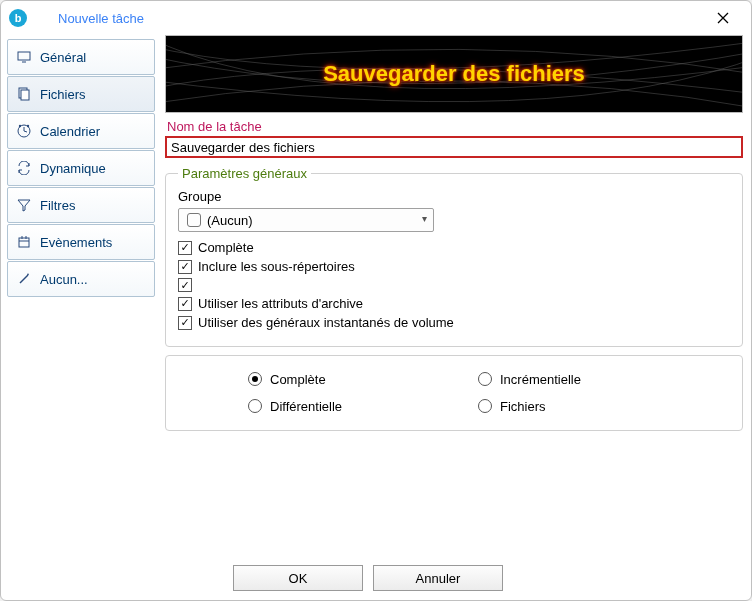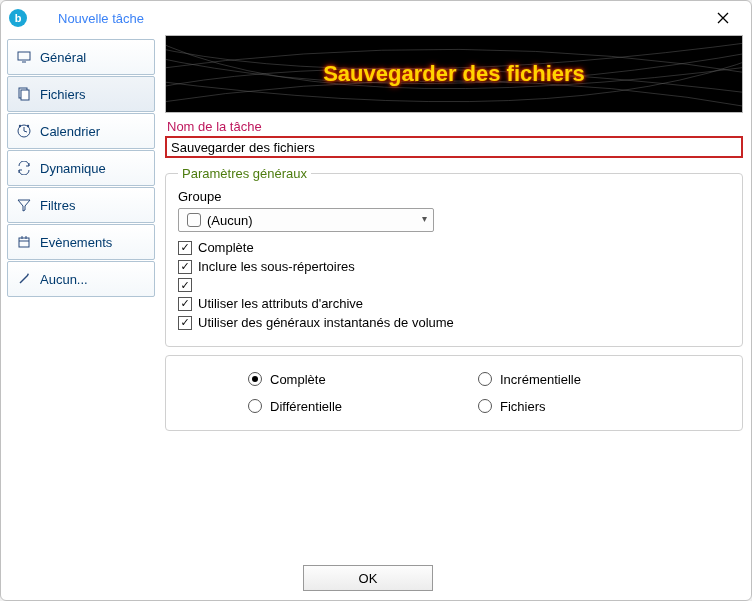--- a/index.html
+++ b/index.html
@@ -198,14 +198,17 @@
           </div>
         </div>
       </fieldset>
     </div>
   </div>
 
   <div class="footer">
     <div class="btn">
         <span>OK</span>
       </div>
+    <div class="btn">
+        <span>Annuler</span>
+      </div>
   </div>
 </div>
 
 </body></html>

